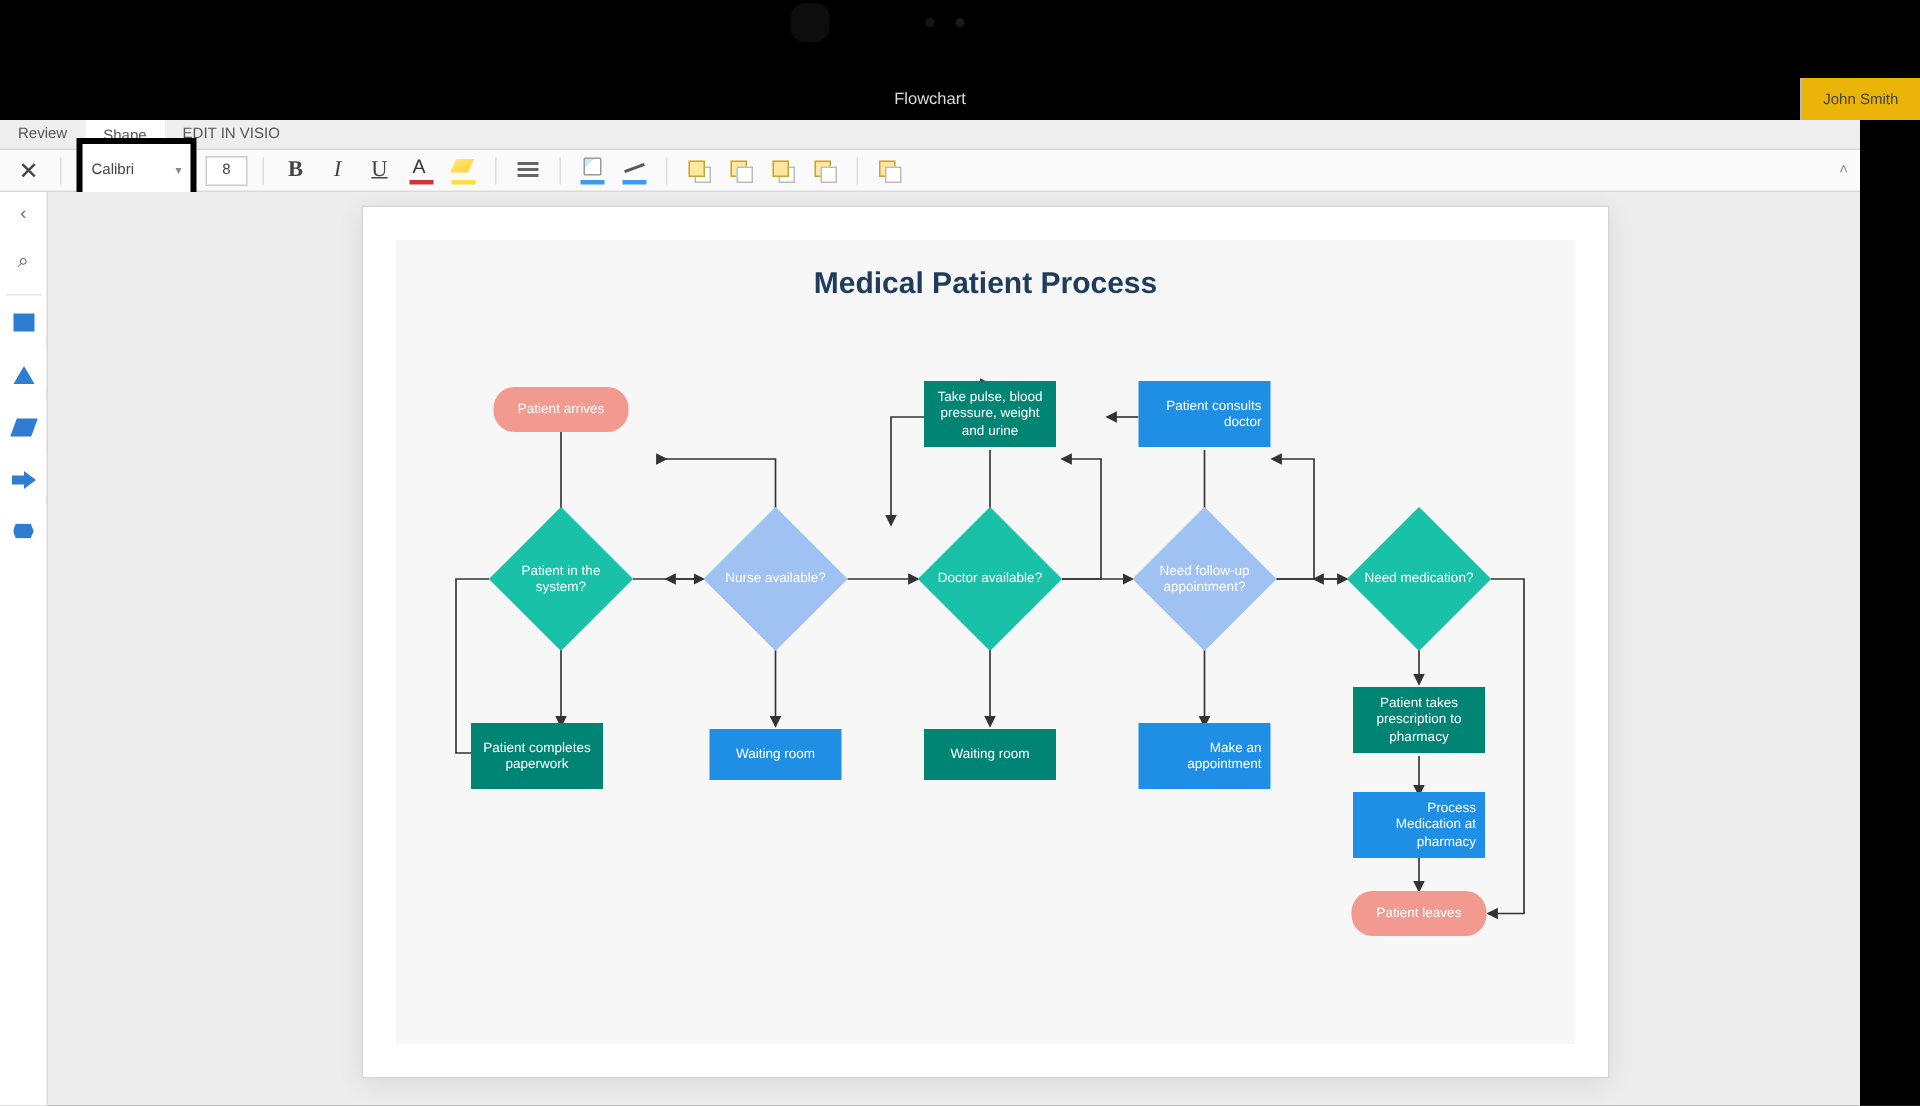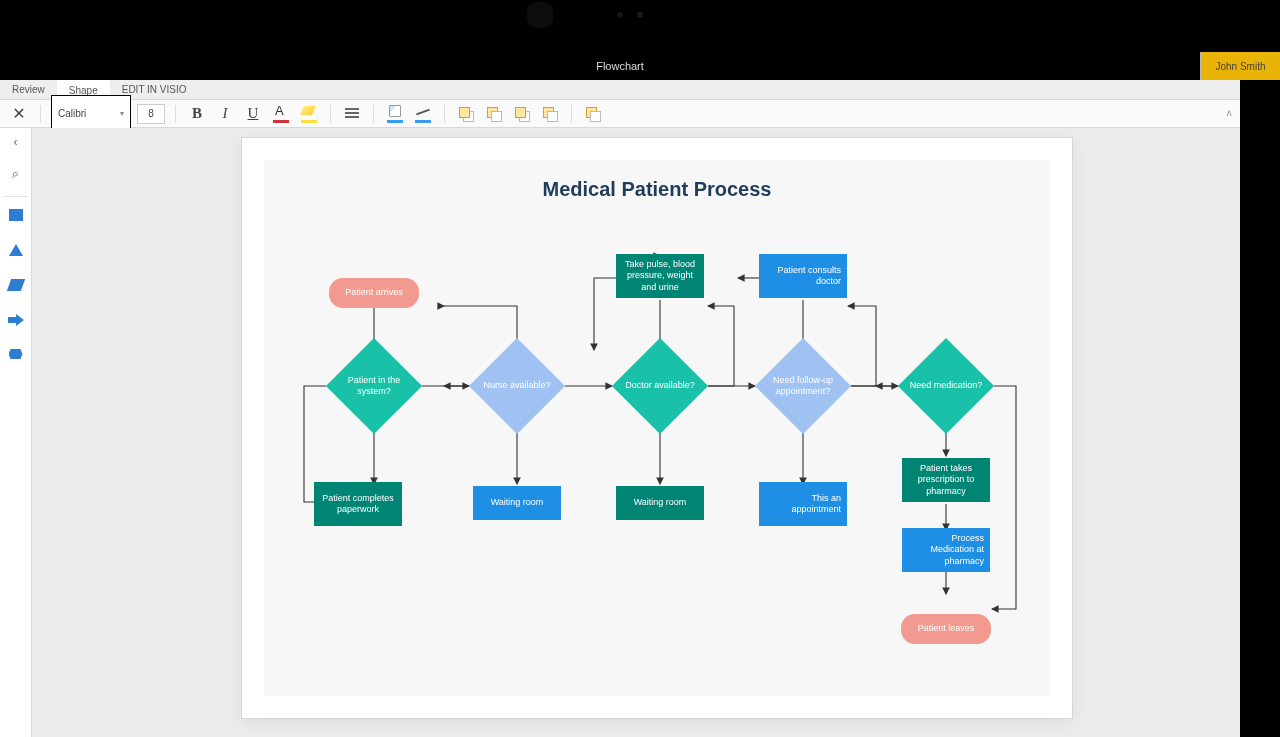--- a/index.html
+++ b/index.html
@@ -35,21 +35,21 @@
   .tabs{height:20px;background:var(--chrome-tabs);display:flex;align-items:center;font-size:10px;color:#555;
     border-bottom:1px solid var(--chrome-border);}
   .tab{padding:3px 12px;cursor:pointer;}
   .tab.active{background:#fff;border-top:2px solid transparent;}
   
   .ribbon{height:28px;background:#fafafa;border-bottom:1px solid var(--chrome-border);
     display:flex;align-items:center;padding:0 8px;gap:6px;font-size:11px;color:#444;}
   .rib-btn{min-width:22px;height:22px;display:flex;align-items:center;justify-content:center;
     border-radius:2px;cursor:pointer;}
   .rib-sep{width:1px;height:18px;background:#ddd;margin:0 4px;}
-  .font-box{width:80px;height:20px;border:1px solid #000000;background:#fff;font-size:10px;
+  .font-box{width:80px;height:20px;border:4px solid #000000;background:#fff;font-size:10px;
     padding:18px 6px;display:flex;align-items:center;justify-content:space-between;}
   .size-box{width:28px;height:20px;border:1px solid #ccc;background:#fff;font-size:10px;
     display:flex;align-items:center;justify-content:center;}
   .caret{font-size:8px;color:#888;}
   .collapse{margin-left:auto;font-size:10px;color:#888;cursor:pointer;}
   .x-icon{font-size:16px;font-weight:300;}
   .fmt{font-family:"Times New Roman",serif;font-size:15px;}
   .fmt.b{font-weight:700;}
   .fmt.i{font-style:italic;}
   .fmt.u{text-decoration:underline;}
@@ -105,21 +105,21 @@
     box-shadow:0 0 0 1px #d7d7d7, 0 4px 18px rgba(0,0,0,.08);}
   .page-inner{position:absolute;inset:22px;background:var(--page-bg);}
   .doc-title{text-align:center;font-size:20px;font-weight:700;color:var(--title);margin:18px 0 4px;}
   .doc-sub{text-align:center;font-size:9px;color:#6b7a88;line-height:1.35;margin:0 auto 10px;max-width:360px;}
 
   
   .flow{position:absolute;left:0;right:0;top:86px;bottom:10px;}
   .flow svg{position:absolute;inset:0;width:100%;height:100%;}
   .node{position:absolute;display:flex;align-items:center;justify-content:center;text-align:center;
     color:#fff;font-size:9px;line-height:1.25;padding:4px 6px;}
-  .term{border-radius:14px;background:var(--salmon);width:90px;height:30px;margin-top:20px;}
+  .term{border-radius:14px;background:var(--salmon);width:90px;height:30px;}
   .proc{background:var(--teal);width:88px;height:44px;}
   .proc.blue{background:var(--blue);text-align:right;}
   .proc.short{height:34px;}
   .dec{width:96px;height:72px;background:transparent;}
   .dec .dia{position:absolute;inset:0;display:flex;align-items:center;justify-content:center;}
   .dec .dia::before{content:"";position:absolute;left:50%;top:50%;width:68px;height:68px;
     transform:translate(-50%,-50%) rotate(45deg);background:var(--teal2);}
   .dec.lblue .dia::before{background:var(--lblue);}
   .dec span{position:relative;z-index:1;max-width:78px;}
 </style>
@@ -321,21 +321,21 @@
               </div>
 
             <div class="node proc blue" style="left:495px;top:8px">
                 <span>Patient consults doctor</span>
               </div>
             <div class="node dec lblue" style="left:491px;top:104px">
                 <div class="dia"></div>
                 <span>Need follow-up appointment?</span>
               </div>
             <div class="node proc blue" style="left:495px;top:236px">
-                <span>This an appointment</span>
+                <span>Make an appointment</span>
               </div>
 
             <div class="node dec" style="left:634px;top:104px">
                 <div class="dia"></div>
                 <span>Need medication?</span>
               </div>
             <div class="node proc" style="left:638px;top:212px">
                 <span>Patient takes prescription to pharmacy</span>
               </div>
             <div class="node proc blue" style="left:638px;top:282px">

